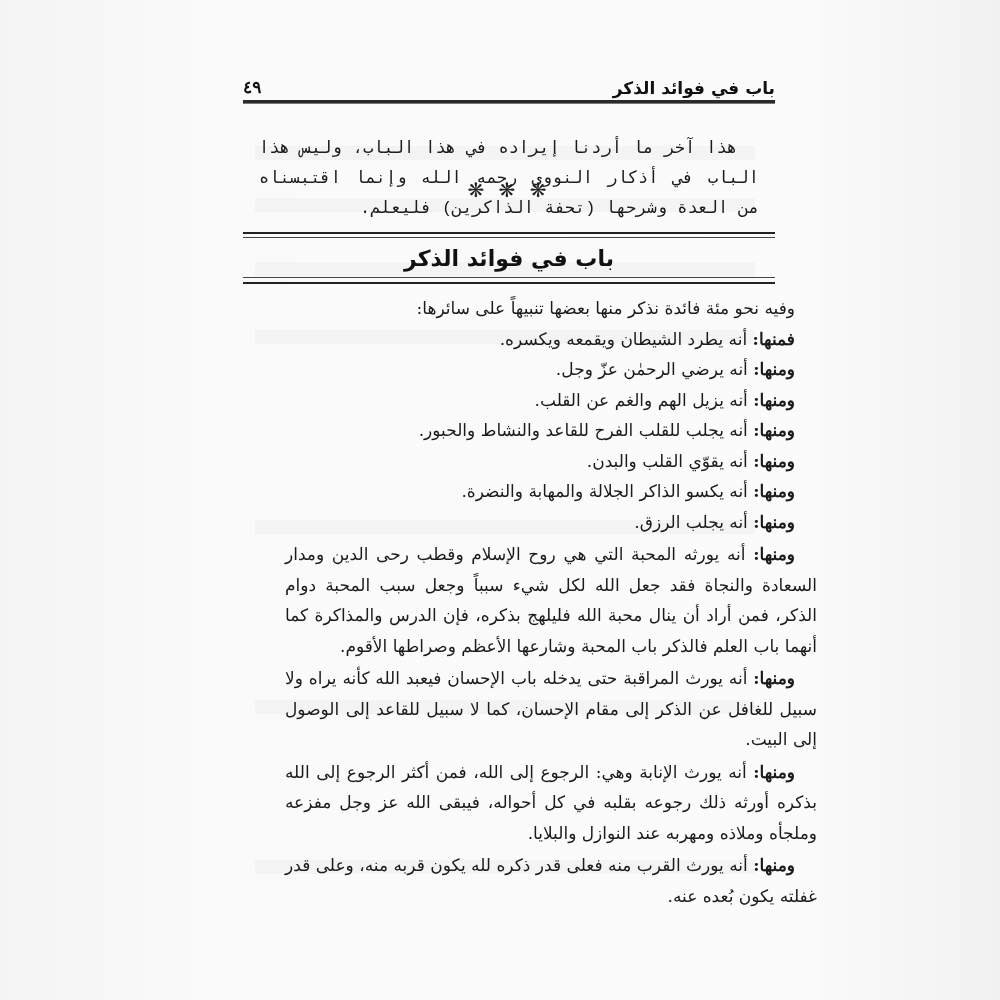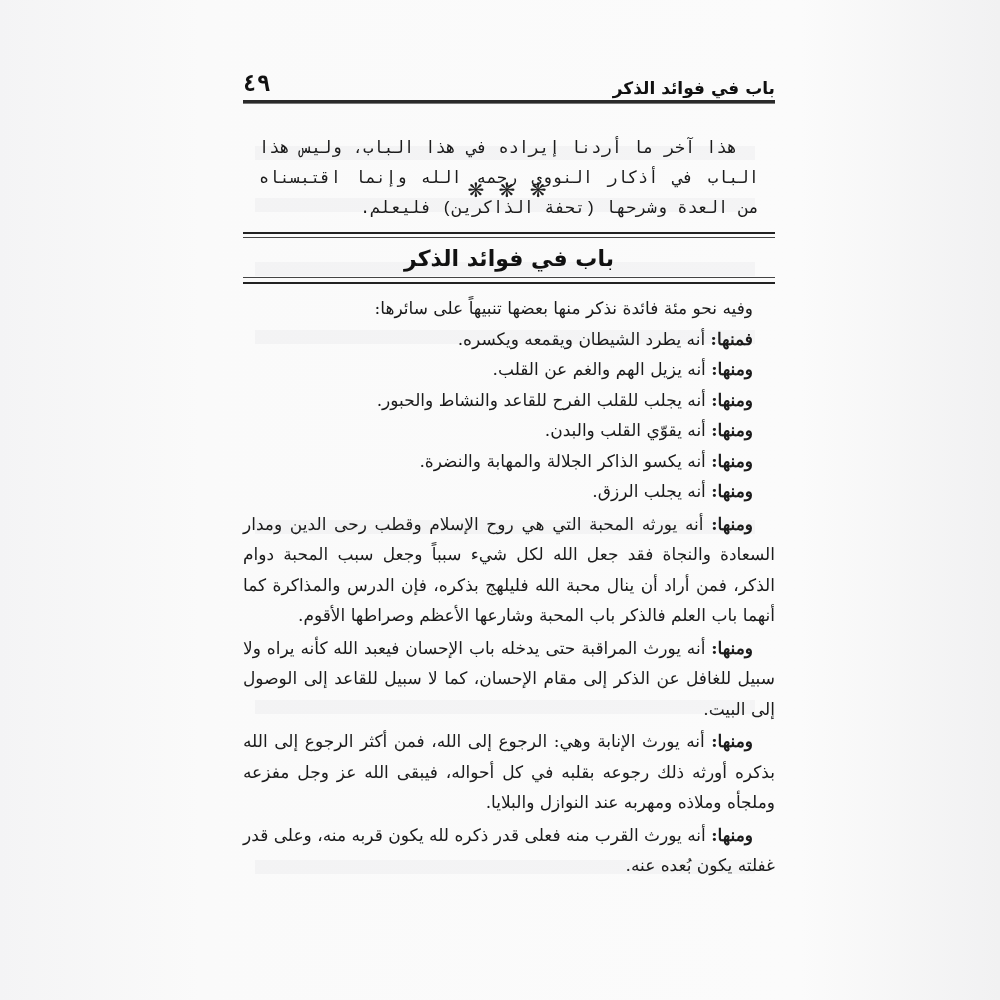--- a/index.html
+++ b/index.html
@@ -36,23 +36,23 @@
       justify-content: space-between;
       align-items: flex-end;
     }
     .running-title {
       font-family: "DejaVu Sans", "Liberation Sans", sans-serif;
       font-weight: bold;
       font-size: 17px;
       color: #111;
     }
     .page-number {
-      font-family: Liberation Mono, monospace;
+      font-family: Liberation Sans, sans-serif;
       font-weight: bold;
-      font-size: 23px;
+      font-size: 17px;
       color: #111;
     }
     .header-rule {
       position: absolute;
       top: 100px;
       left: 243px;
       width: 532px;
       height: 3px;
       background: #2a2a2a;
       border-bottom: 1px solid #777;
@@ -105,20 +105,21 @@
       text-align: center;
       direction: rtl;
       font-family: "DejaVu Sans", "Liberation Sans", sans-serif;
       font-weight: bold;
       font-size: 22px;
       line-height: 34px;
       color: #111;
     }
     .body {
       top: 293px;
+      margin-left: 42px;
     }
     .item {
       font-size: 17px;
       line-height: 30.5px;
       margin: 0;
       text-indent: 22px;
     }
     .item.long {
       margin-top: 2px;
     }
@@ -164,20 +165,21 @@
     <div class="chapter-rule top2"></div>
     <div class="chapter-title">باب في فوائد الذكر</div>
     <div class="chapter-rule bot1"></div>
     <div class="chapter-rule bot2"></div>
   </div>
 
   <div class="text-block body">
     <p class="item">وفيه نحو مئة فائدة نذكر منها بعضها تنبيهاً على سائرها:</p>
 
     <p class="item"><span class="label">فمنها:</span> <span>أنه يطرد الشيطان ويقمعه ويكسره.</span></p>
+    <p class="item"><span class="label">ومنها:</span> <span>أنه يرضي الرحمٰن عزّ وجل.</span></p>
     <p class="item"><span class="label">ومنها:</span> <span>أنه يزيل الهم والغم عن القلب.</span></p>
     <p class="item"><span class="label">ومنها:</span> <span>أنه يجلب للقلب الفرح للقاعد والنشاط والحبور.</span></p>
     <p class="item"><span class="label">ومنها:</span> <span>أنه يقوّي القلب والبدن.</span></p>
     <p class="item"><span class="label">ومنها:</span> <span>أنه يكسو الذاكر الجلالة والمهابة والنضرة.</span></p>
     <p class="item"><span class="label">ومنها:</span> <span>أنه يجلب الرزق.</span></p>
     <p class="item long"><span class="label">ومنها:</span> <span>أنه يورثه المحبة التي هي روح الإسلام وقطب رحى الدين ومدار السعادة والنجاة فقد جعل الله لكل شيء سبباً وجعل سبب المحبة دوام الذكر، فمن أراد أن ينال محبة الله فليلهج بذكره، فإن الدرس والمذاكرة كما أنهما باب العلم فالذكر باب المحبة وشارعها الأعظم وصراطها الأقوم.</span></p>
     <p class="item long"><span class="label">ومنها:</span> <span>أنه يورث المراقبة حتى يدخله باب الإحسان فيعبد الله كأنه يراه ولا سبيل للغافل عن الذكر إلى مقام الإحسان، كما لا سبيل للقاعد إلى الوصول إلى البيت.</span></p>
     <p class="item long"><span class="label">ومنها:</span> <span>أنه يورث الإنابة وهي: الرجوع إلى الله، فمن أكثر الرجوع إلى الله بذكره أورثه ذلك رجوعه بقلبه في كل أحواله، فيبقى الله عز وجل مفزعه وملجأه وملاذه ومهربه عند النوازل والبلايا.</span></p>
     <p class="item long"><span class="label">ومنها:</span> <span>أنه يورث القرب منه فعلى قدر ذكره لله يكون قربه منه، وعلى قدر غفلته يكون بُعده عنه.</span></p>
   </div>

